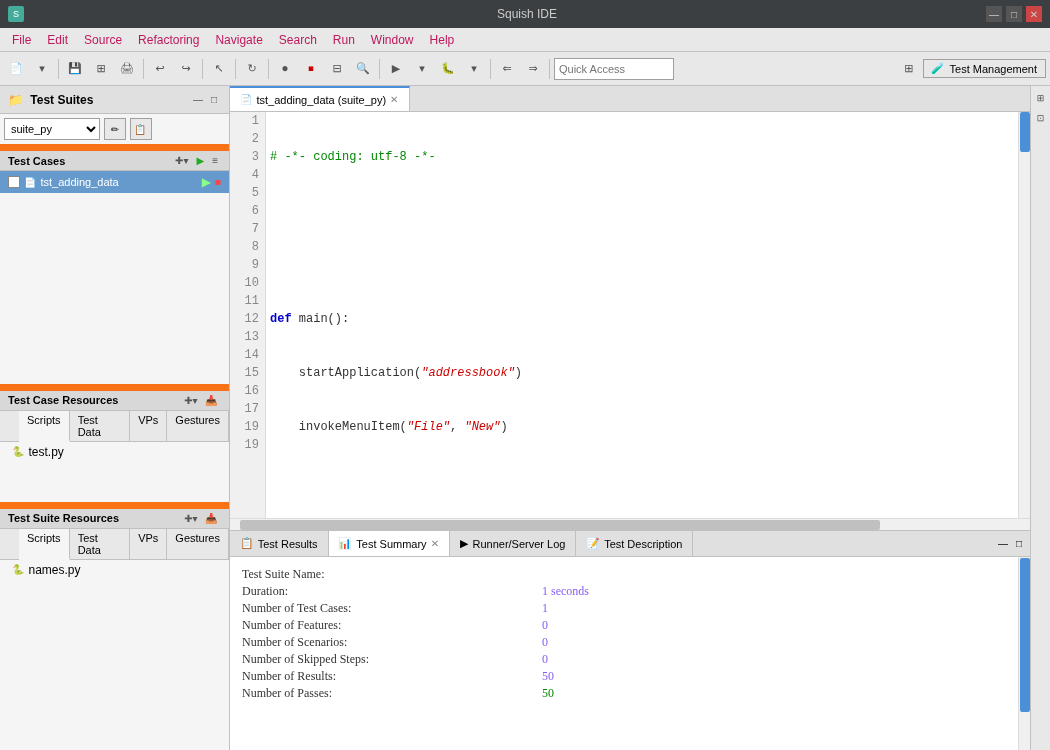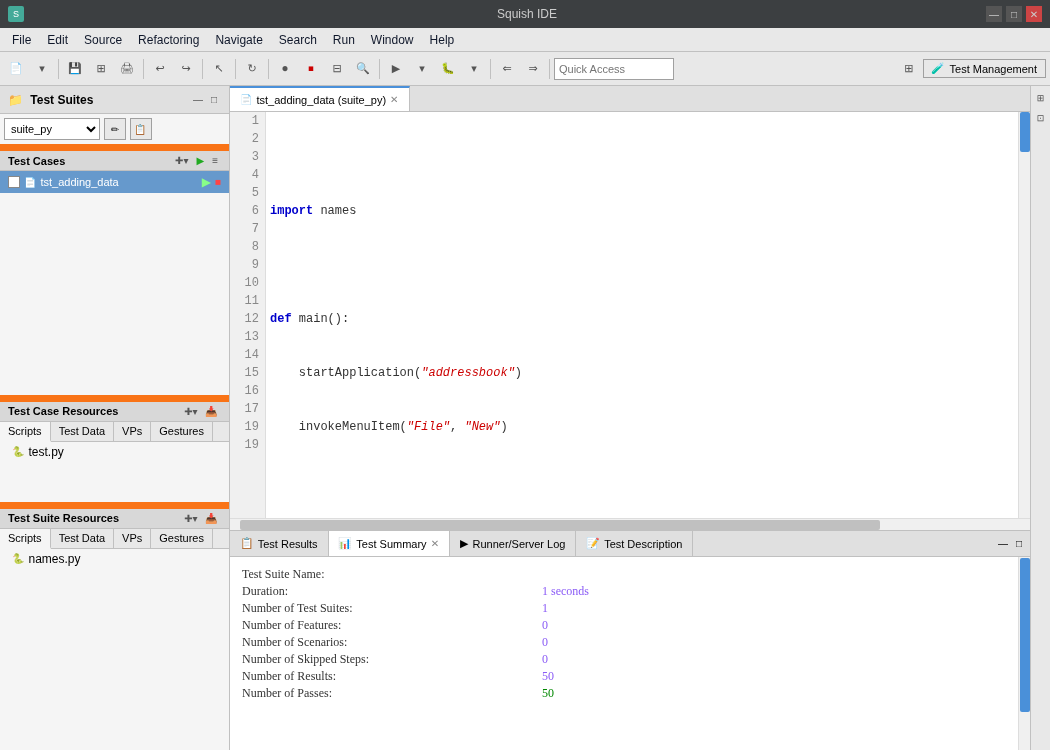--- a/index.html
+++ b/index.html
@@ -7,21 +7,21 @@
     
     
     .title-bar { background: #3c3f41; color: #bbbbbb; height: 28px; display: flex; align-items: center; justify-content: space-between; padding: 0 8px; }
     .title-bar-title { flex: 1; text-align: center; font-size: 12px; color: #cccccc; }
     .title-bar-controls { display: flex; gap: 4px; }
     .title-btn { width: 16px; height: 16px; background: #555; border: none; cursor: pointer; color: #ccc; font-size: 10px; display: flex; align-items: center; justify-content: center; }
     .title-btn.close { background: #cc4444; }
     
     
     .menu-bar { background: #e8e8e8; height: 24px; display: flex; align-items: center; padding: 0 4px; border-bottom: 1px solid #c0c0c0; }
-    .menu-item { padding: 2px 8px; font-size: 12px; cursor: pointer; color: #0f172a; }
+    .menu-item { padding: 2px 8px; font-size: 12px; cursor: pointer; color: #be185d; }
     
     
     .toolbar { background: #e8e8e8; height: 34px; display: flex; align-items: center; padding: 0 4px; border-bottom: 1px solid #c0c0c0; gap: 2px; }
     .tb-btn { width: 24px; height: 24px; background: transparent; border: 1px solid transparent; cursor: pointer; display: flex; align-items: center; justify-content: center; font-size: 11px; color: #555; }
     .tb-sep { width: 1px; height: 20px; background: #c0c0c0; margin: 0 2px; }
     .quick-access { width: 120px; height: 22px; border: 1px solid #a0a0a0; background: white; padding: 0 4px; font-size: 11px; color: #888; }
     .test-mgmt-btn { background: #e8e8e8; border: 1px solid #a0a0a0; padding: 2px 8px; font-size: 11px; cursor: pointer; display: flex; align-items: center; gap: 4px; }
     
     
     .main-layout { display: flex; height: calc(750px - 28px - 24px - 34px); }
@@ -37,21 +37,21 @@
     .section-header { background: #d8d8d8; padding: 3px 8px; font-size: 11px; font-weight: bold; display: flex; align-items: center; justify-content: space-between; border-top: 7px solid #f97316; border-bottom: 1px solid #c0c0c0; }
     .section-controls { display: flex; gap: 2px; }
     .sc-btn { background: transparent; border: none; cursor: pointer; font-size: 10px; color: #555; padding: 1px 3px; }
     
     .test-case-item { display: flex; align-items: center; padding: 4px 8px; background: #6699cc; cursor: pointer; gap: 4px; }
     .tc-checkbox { width: 12px; height: 12px; border: 1px solid #888; background: white; }
     .tc-label { color: white; font-size: 11px; flex: 1; }
     .tc-run { color: #88ff88; font-size: 12px; cursor: pointer; }
     .tc-stop { color: #ff4444; font-size: 12px; cursor: pointer; }
     
-    .resources-tabs { display: flex; border-bottom: 1px solid #c0c0c0; background: #e8e8e8; }
+    .resources-tabs { display: flex; border-bottom: 1px solid #c0c0c0; background: #e8e8e8; padding-left: 19px; }
     .res-tab { padding: 3px 8px; font-size: 11px; cursor: pointer; border-right: 1px solid #c0c0c0; }
     .res-tab.active { background: #f5f5f5; border-bottom: 2px solid #f5f5f5; margin-bottom: -1px; }
     
     .file-item { display: flex; align-items: center; padding: 3px 12px; cursor: pointer; gap: 4px; }
     
     
     .editor-area { flex: 1; display: flex; flex-direction: column; overflow: hidden; }
     
     
     .editor-tabs { background: #e0e0e0; display: flex; align-items: center; border-bottom: 1px solid #c0c0c0; height: 26px; }
@@ -277,22 +277,22 @@
           <div class="line-number">12</div>
           <div class="line-number">13</div>
           <div class="line-number">14</div>
           <div class="line-number">15</div>
           <div class="line-number">16</div>
           <div class="line-number">17</div>
           <div class="line-number">19</div>
           <div class="line-number">19</div>
         </div>
         <div class="code-content">
+          <div class="code-line"><span class="comment"># -*- coding: utf-8 -*-</span></div>
           <div class="code-line">&nbsp;</div>
-          <div class="code-line"><span class="kw">import</span> names</div>
           <div class="code-line">&nbsp;</div>
           <div class="code-line"><span class="kw">def</span> main():</div>
           <div class="code-line">&nbsp;&nbsp;&nbsp;&nbsp;startApplication(<span class="str">"addressbook"</span>)</div>
           <div class="code-line">&nbsp;&nbsp;&nbsp;&nbsp;invokeMenuItem(<span class="str">"File"</span>, <span class="str">"New"</span>)</div>
           
           
           
           
           
           
@@ -341,21 +341,21 @@
           <div class="test-summary">
             <div class="ts-row">
               <span class="ts-label">Test Suite Name:</span>
               <span class="ts-value"></span>
             </div>
             <div class="ts-row">
               <span class="ts-label">Duration:</span>
               <span class="ts-value">1 seconds</span>
             </div>
             <div class="ts-row">
-              <span class="ts-label">Number of Test Suites:</span>
+              <span class="ts-label">Number of Test Cases:</span>
               <span class="ts-value">1</span>
             </div>
             <div class="ts-row">
               <span class="ts-label">Number of Features:</span>
               <span class="ts-value">0</span>
             </div>
             <div class="ts-row">
               <span class="ts-label">Number of Scenarios:</span>
               <span class="ts-value">0</span>
             </div>

